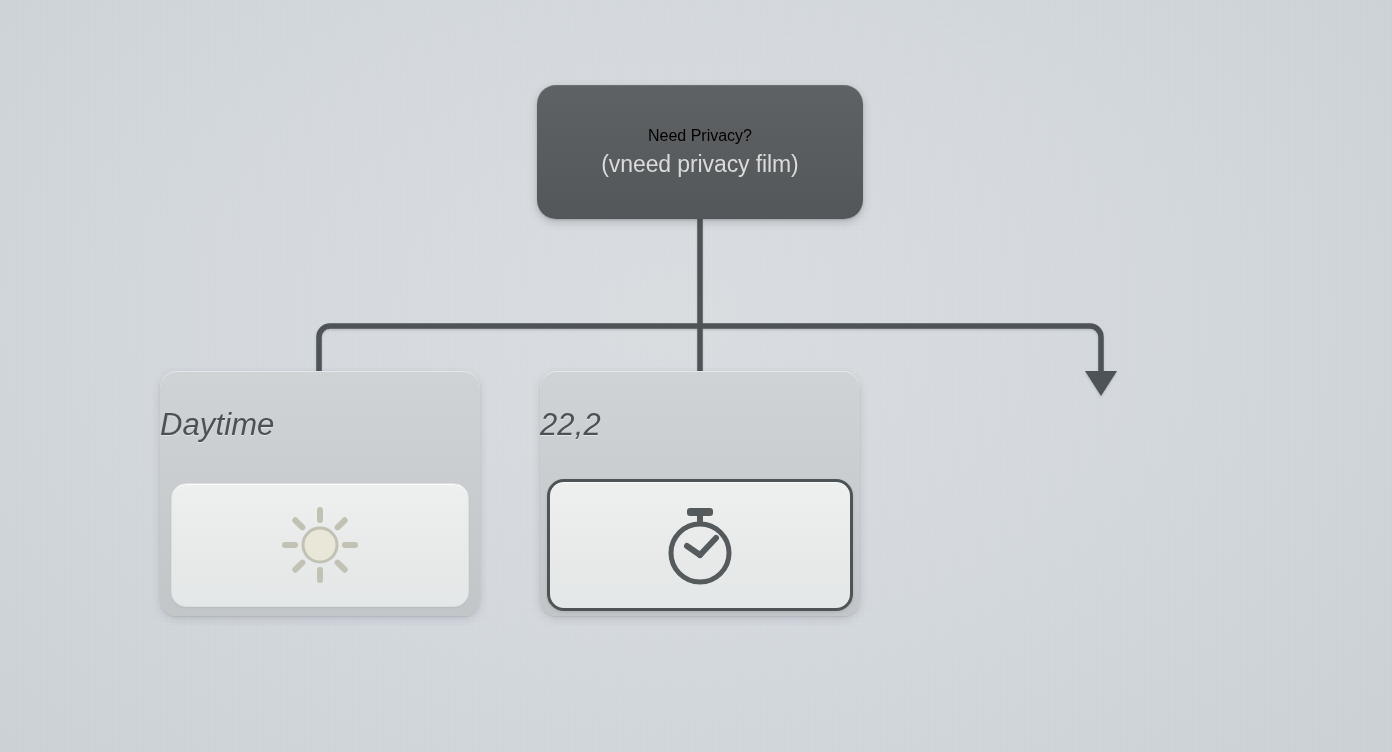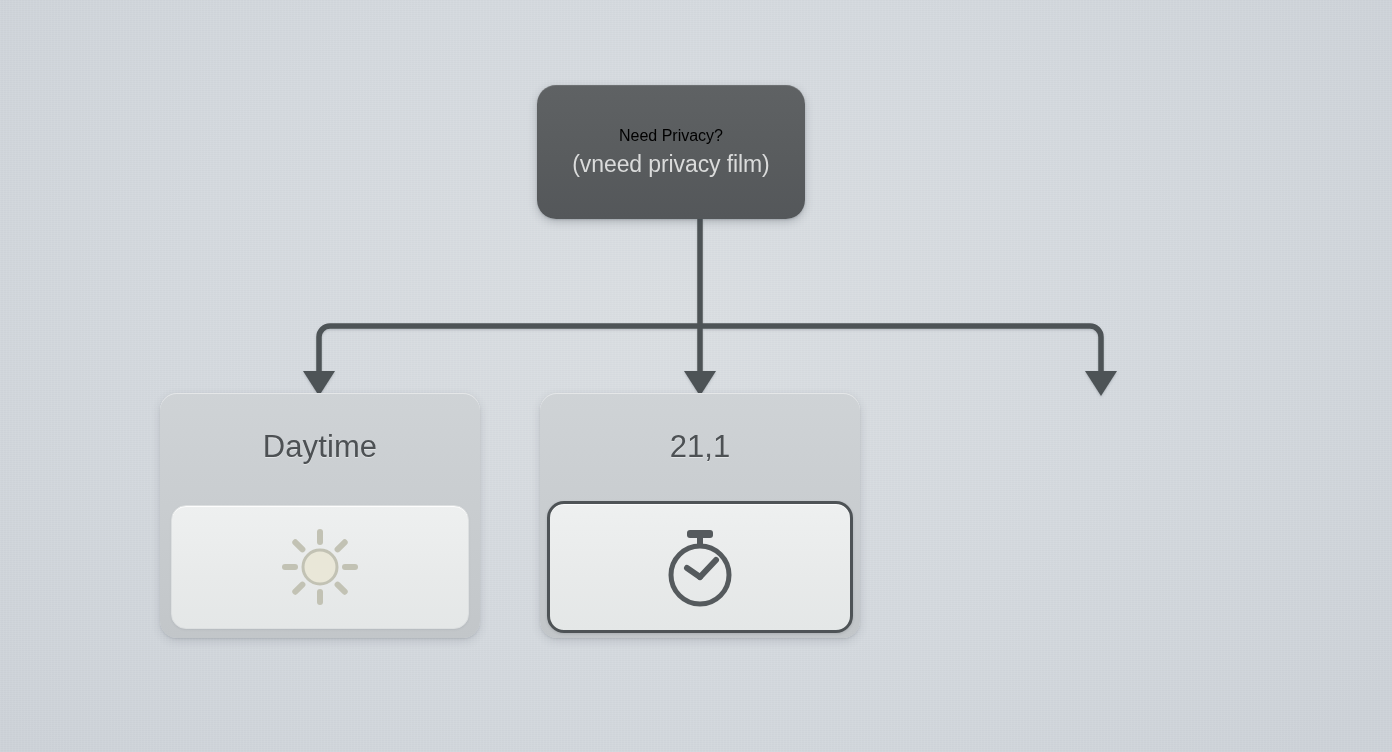--- a/index.html
+++ b/index.html
@@ -43,21 +43,21 @@
     width: 1392px;
     height: 752px;
     pointer-events: none;
   }
 
   
   #root-node {
     position: absolute;
     left: 537px;
     top: 85px;
-    width: 268px;
+    width: 326px;
     height: 134px;
     background: linear-gradient(180deg, #5f6264 0%, #595c5e 55%, #54575a 100%);
     border-radius: 19px;
     display: flex;
     flex-direction: column;
     align-items: center;
     justify-content: center;
     box-shadow:
       0 3px 9px rgba(60,68,78,.26),
       0 1px 2px rgba(60,68,78,.20),
@@ -68,32 +68,33 @@
     font-size: 23px;
     font-weight: normal;
     margin-top: 7px;
     letter-spacing: -.1px;
     line-height: 1.1;
   }
 
   
   .card {
     position: absolute;
-    top: 393px;
+    top: 371px;
     width: 320px;
     height: 245px;
     border-radius: 17px;
     background: linear-gradient(180deg, #cfd3d6 0%, #c7cbce 62%, #c2c6c9 100%);
     box-shadow:
       0 3px 8px rgba(70,78,88,.17),
       0 1px 2px rgba(70,78,88,.13),
       inset 0 1px 0 rgba(255,255,255,.45);
     display: flex;
     flex-direction: column;
-    align-items: center;
+    align-items: flex-start;
+    font-style: italic;
   }
   #card-daytime { left: 160px; }
   #card-247     { left: 540px; }
   #card-style   { left: 941px; }
 
   .card-label {
     font-size: 31px;
     color: #4d5154;
     font-weight: normal;
     letter-spacing: .1px;
@@ -182,21 +183,21 @@
           <line x1="18.3" y1="18.3" x2="25.4" y2="25.4"></line>
           <line x1="60.6" y1="60.6" x2="67.7" y2="67.7"></line>
           <line x1="67.7" y1="18.3" x2="60.6" y2="25.4"></line>
           <line x1="25.4" y1="60.6" x2="18.3" y2="67.7"></line>
         </g>
       </svg>
     </div>
   </div>
 
   <div class="card" id="card-247">
-    <div class="card-label">21,1</div>
+    <div class="card-label">22,2</div>
     <div class="card-body is-selected">
       <svg class="card-icon" width="92" height="92" viewBox="0 0 92 92" aria-hidden="true">
         <circle cx="46" cy="54" r="29" fill="none" stroke="#555a5d" stroke-width="5"></circle>
         <line x1="46" y1="25" x2="46" y2="15" stroke="#555a5d" stroke-width="6"></line>
         <rect x="33" y="9" width="26" height="8" rx="3" fill="#555a5d"></rect>
         <g stroke="#555a5d" stroke-width="6" stroke-linecap="round" fill="none">
           <line x1="46" y1="56" x2="62" y2="39"></line>
           <line x1="46" y1="56" x2="33" y2="47"></line>
         </g>
       </svg>

